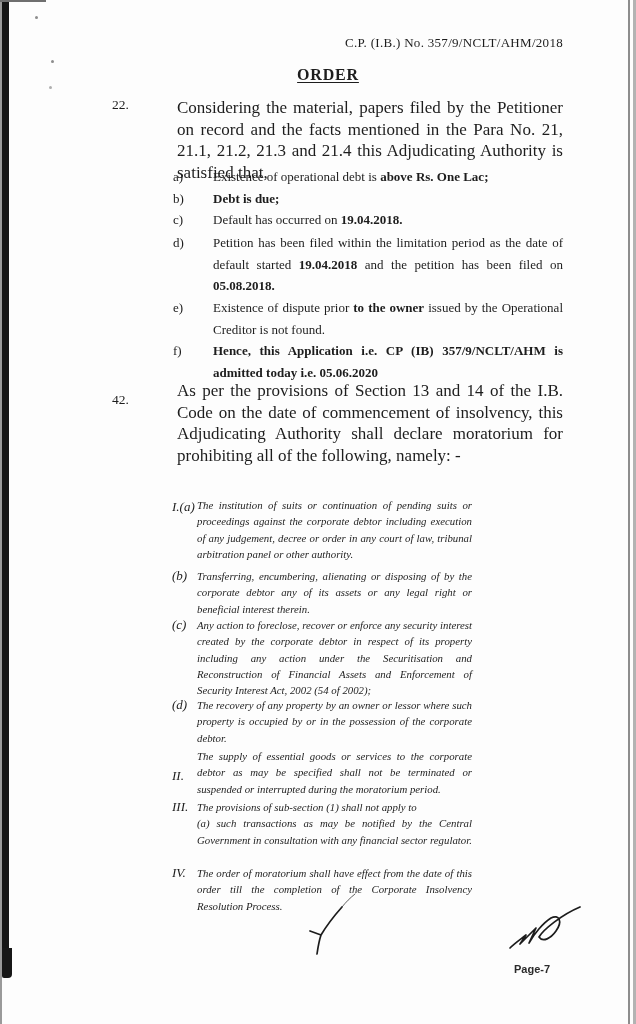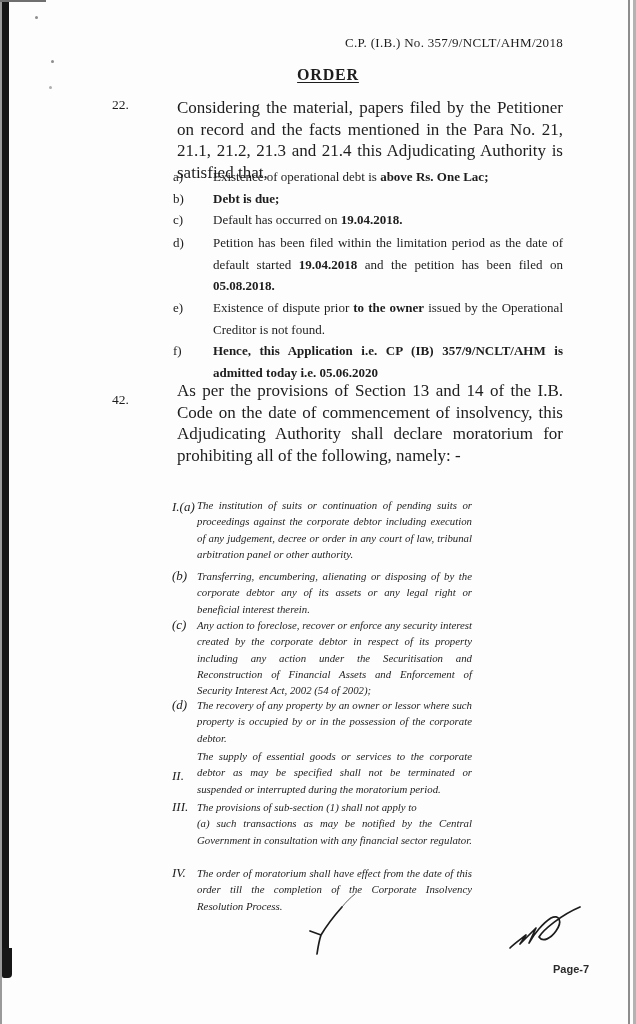--- a/index.html
+++ b/index.html
@@ -23,21 +23,21 @@
   .order{left:100px;top:66px;width:456px;text-align:center;font-weight:bold;font-size:16px;
          letter-spacing:.8px;text-decoration:underline;text-underline-offset:2px;}
   .num{left:112px;width:44px;font-size:13.5px;}
   .mainp{left:177px;width:386px;font-size:17px;line-height:21.7px;text-align:justify;}
   .ilabel{left:173px;width:30px;font-size:13px;line-height:21.7px;}
   .itext{left:213px;width:350px;font-size:13px;line-height:21.7px;text-align:justify;}
   .mlabel{left:172px;width:26px;font-size:13px;line-height:16.3px;font-style:italic;}
   .mtext{left:197px;width:275px;font-size:10.8px;line-height:16.3px;font-style:italic;
          text-align:justify;white-space:pre-line;}
   b{font-weight:bold;}
-  .pagelabel{left:539px;top:963px;width:64px;text-align:center;
+  .pagelabel{left:500px;top:963px;width:64px;text-align:center;
              font-family:"Liberation Sans",sans-serif;font-weight:bold;font-size:11px;color:#2b2b2b;}
   .sig{left:280px;top:885px;}
 </style>
 </head>
 <body>
 
 <div class="abs edge-left"></div>
 <div class="abs strip-black"></div>
 <div class="abs strip-blob"></div>
 <div class="abs edge-right-line"></div>

